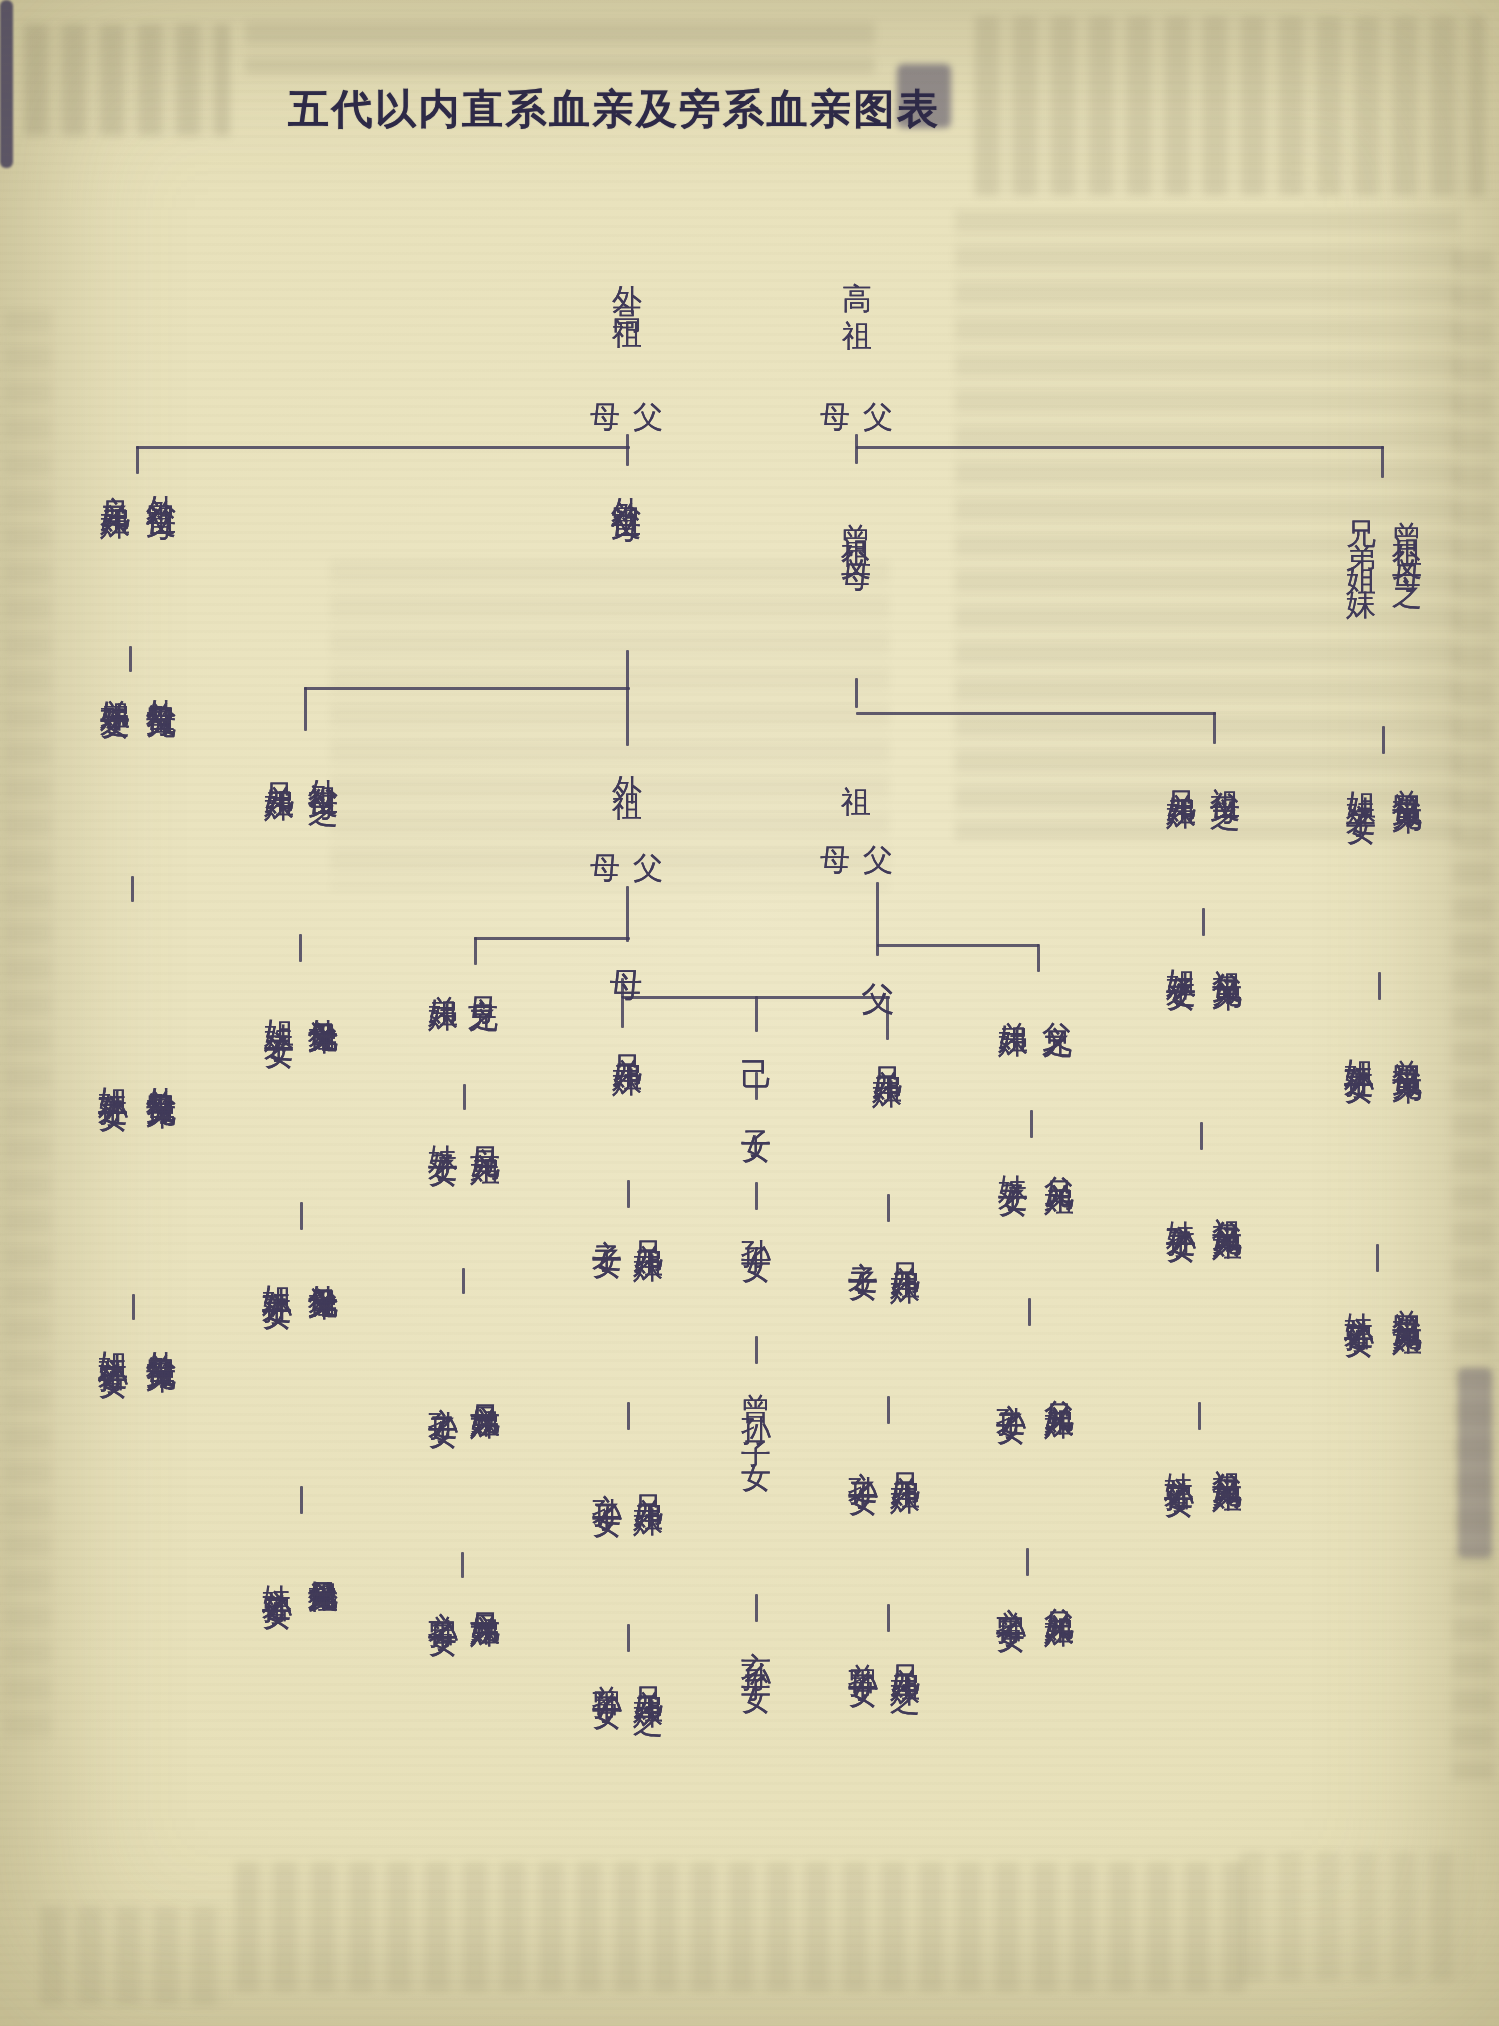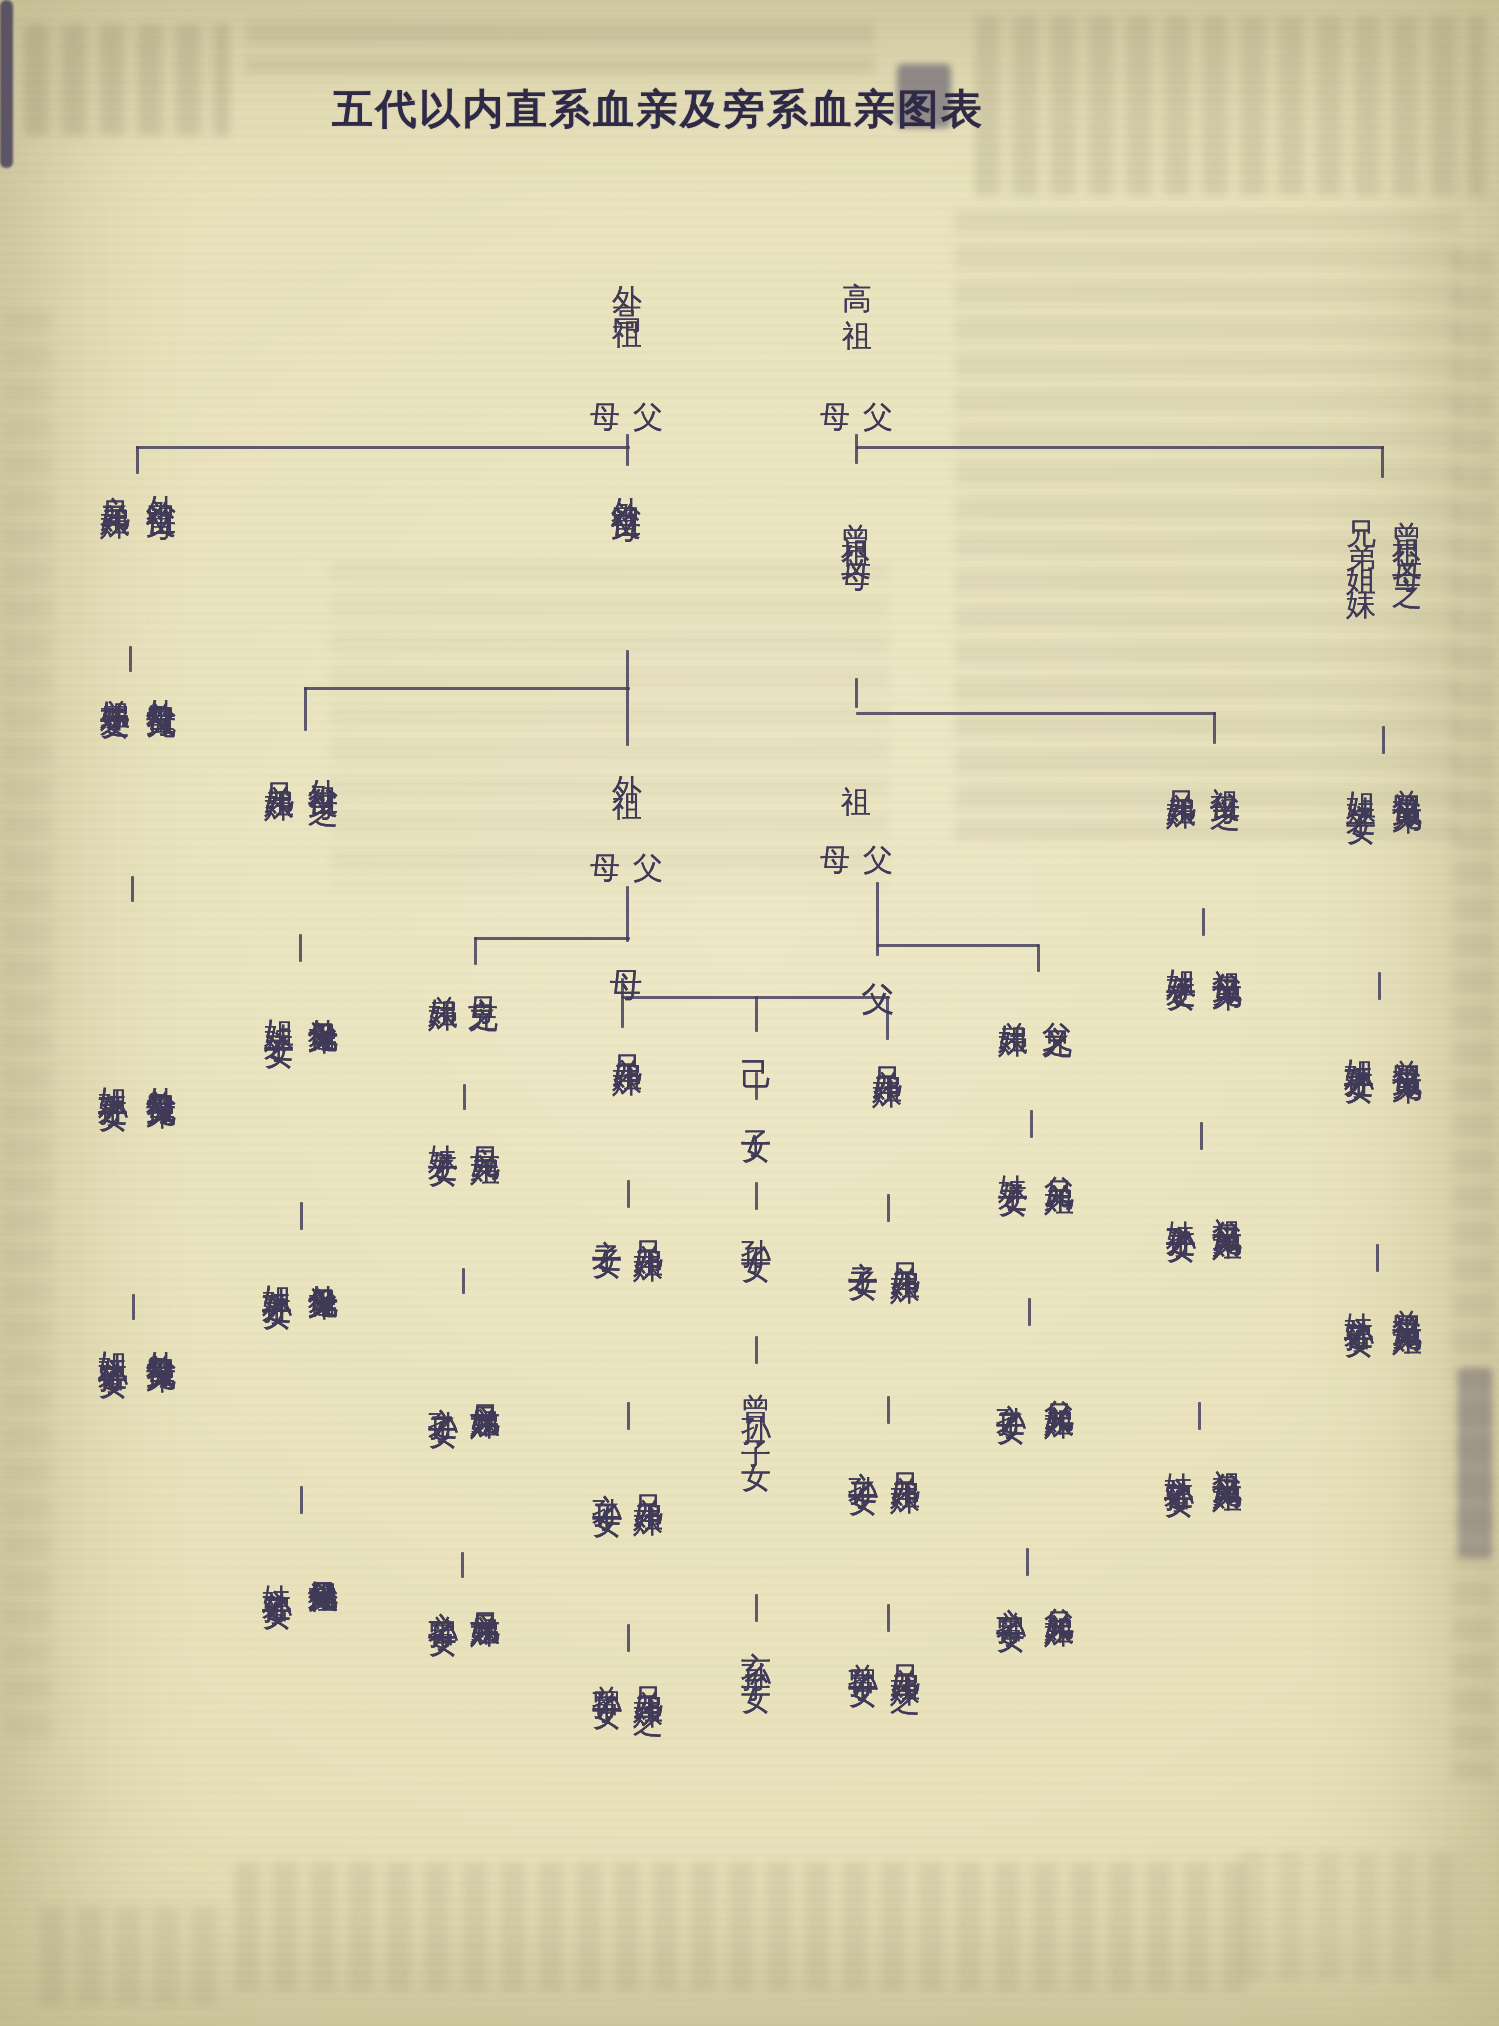--- a/index.html
+++ b/index.html
@@ -17,21 +17,21 @@
     box-shadow:inset 0 0 140px 40px rgba(118,108,66,.30);
   }
   #page::after{
     content:"";position:absolute;inset:0;pointer-events:none;
     background:repeating-linear-gradient(to bottom, rgba(120,112,78,.05) 0 3px, transparent 3px 9px);
     opacity:.5;
   }
   .title{
     position:absolute;left:288px;top:82px;width:640px;
     font-size:41px;font-weight:700;letter-spacing:2.5px;color:var(--ink-strong);
-    white-space:nowrap;text-shadow:0 0 1px rgba(45,41,71,.6);margin-left:44px;
+    white-space:nowrap;text-shadow:0 0 1px rgba(45,41,71,.6);
   }
   .vcol{
     position:absolute;writing-mode:vertical-rl;text-orientation:upright;
     font-size:30px;line-height:1;letter-spacing:3px;color:var(--ink);
     text-shadow:0 0 .6px currentColor;white-space:nowrap;
   }
   .pair{
     position:absolute;font-size:30px;line-height:1;letter-spacing:13px;color:var(--ink);
     text-shadow:0 0 .6px currentColor;white-space:nowrap;
   }

